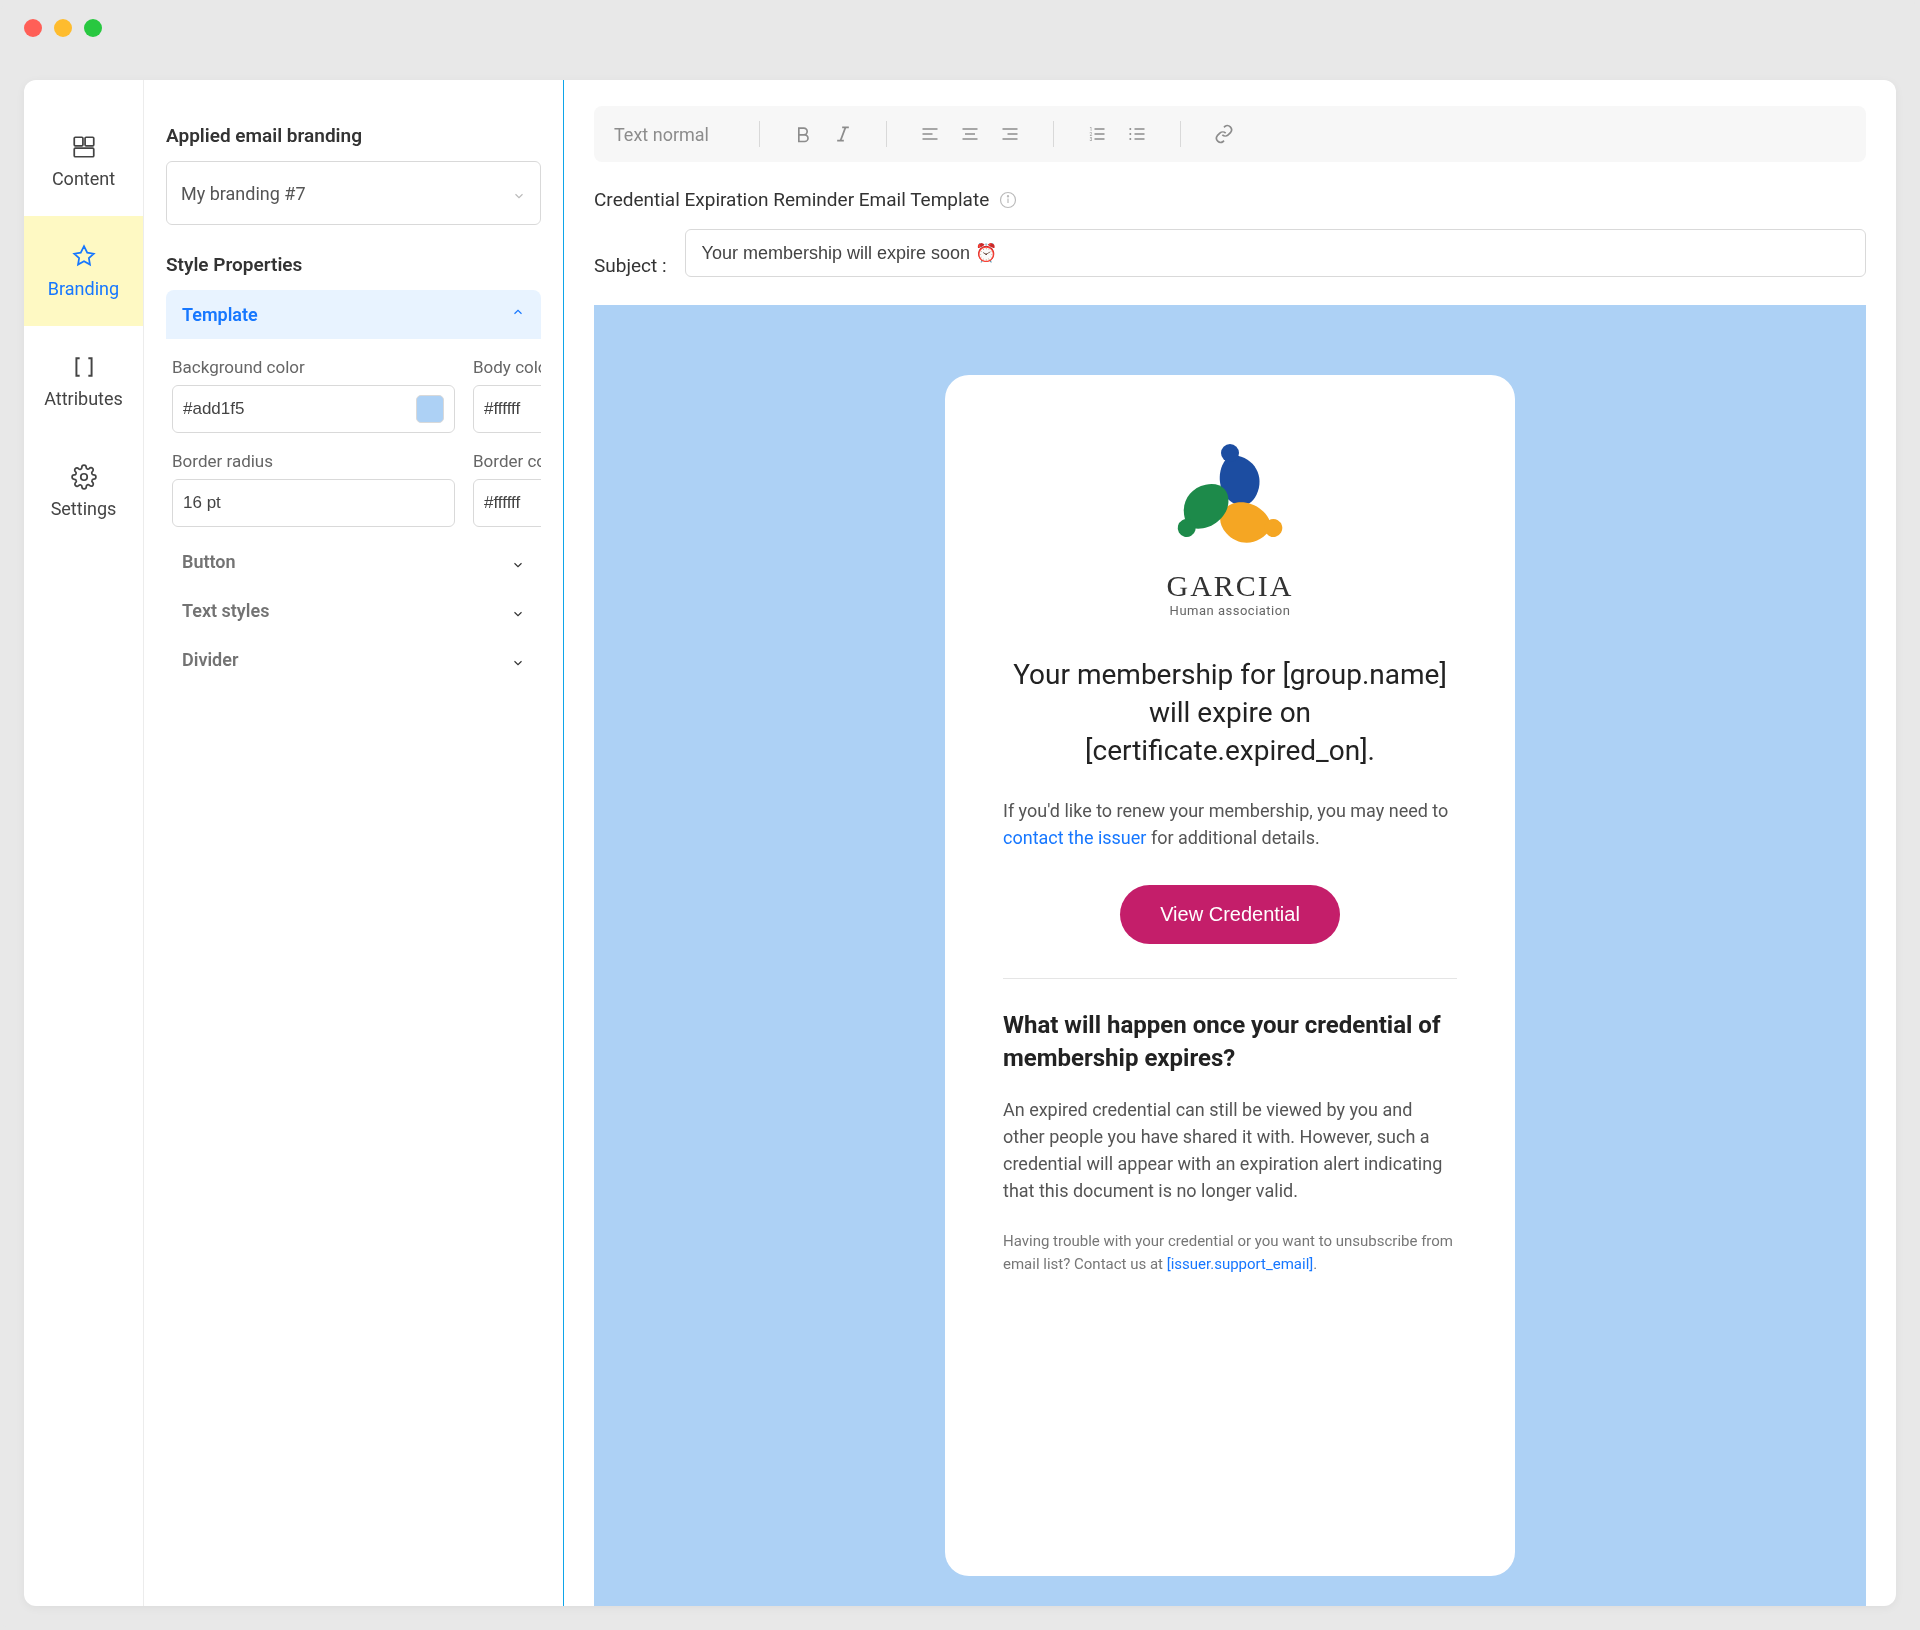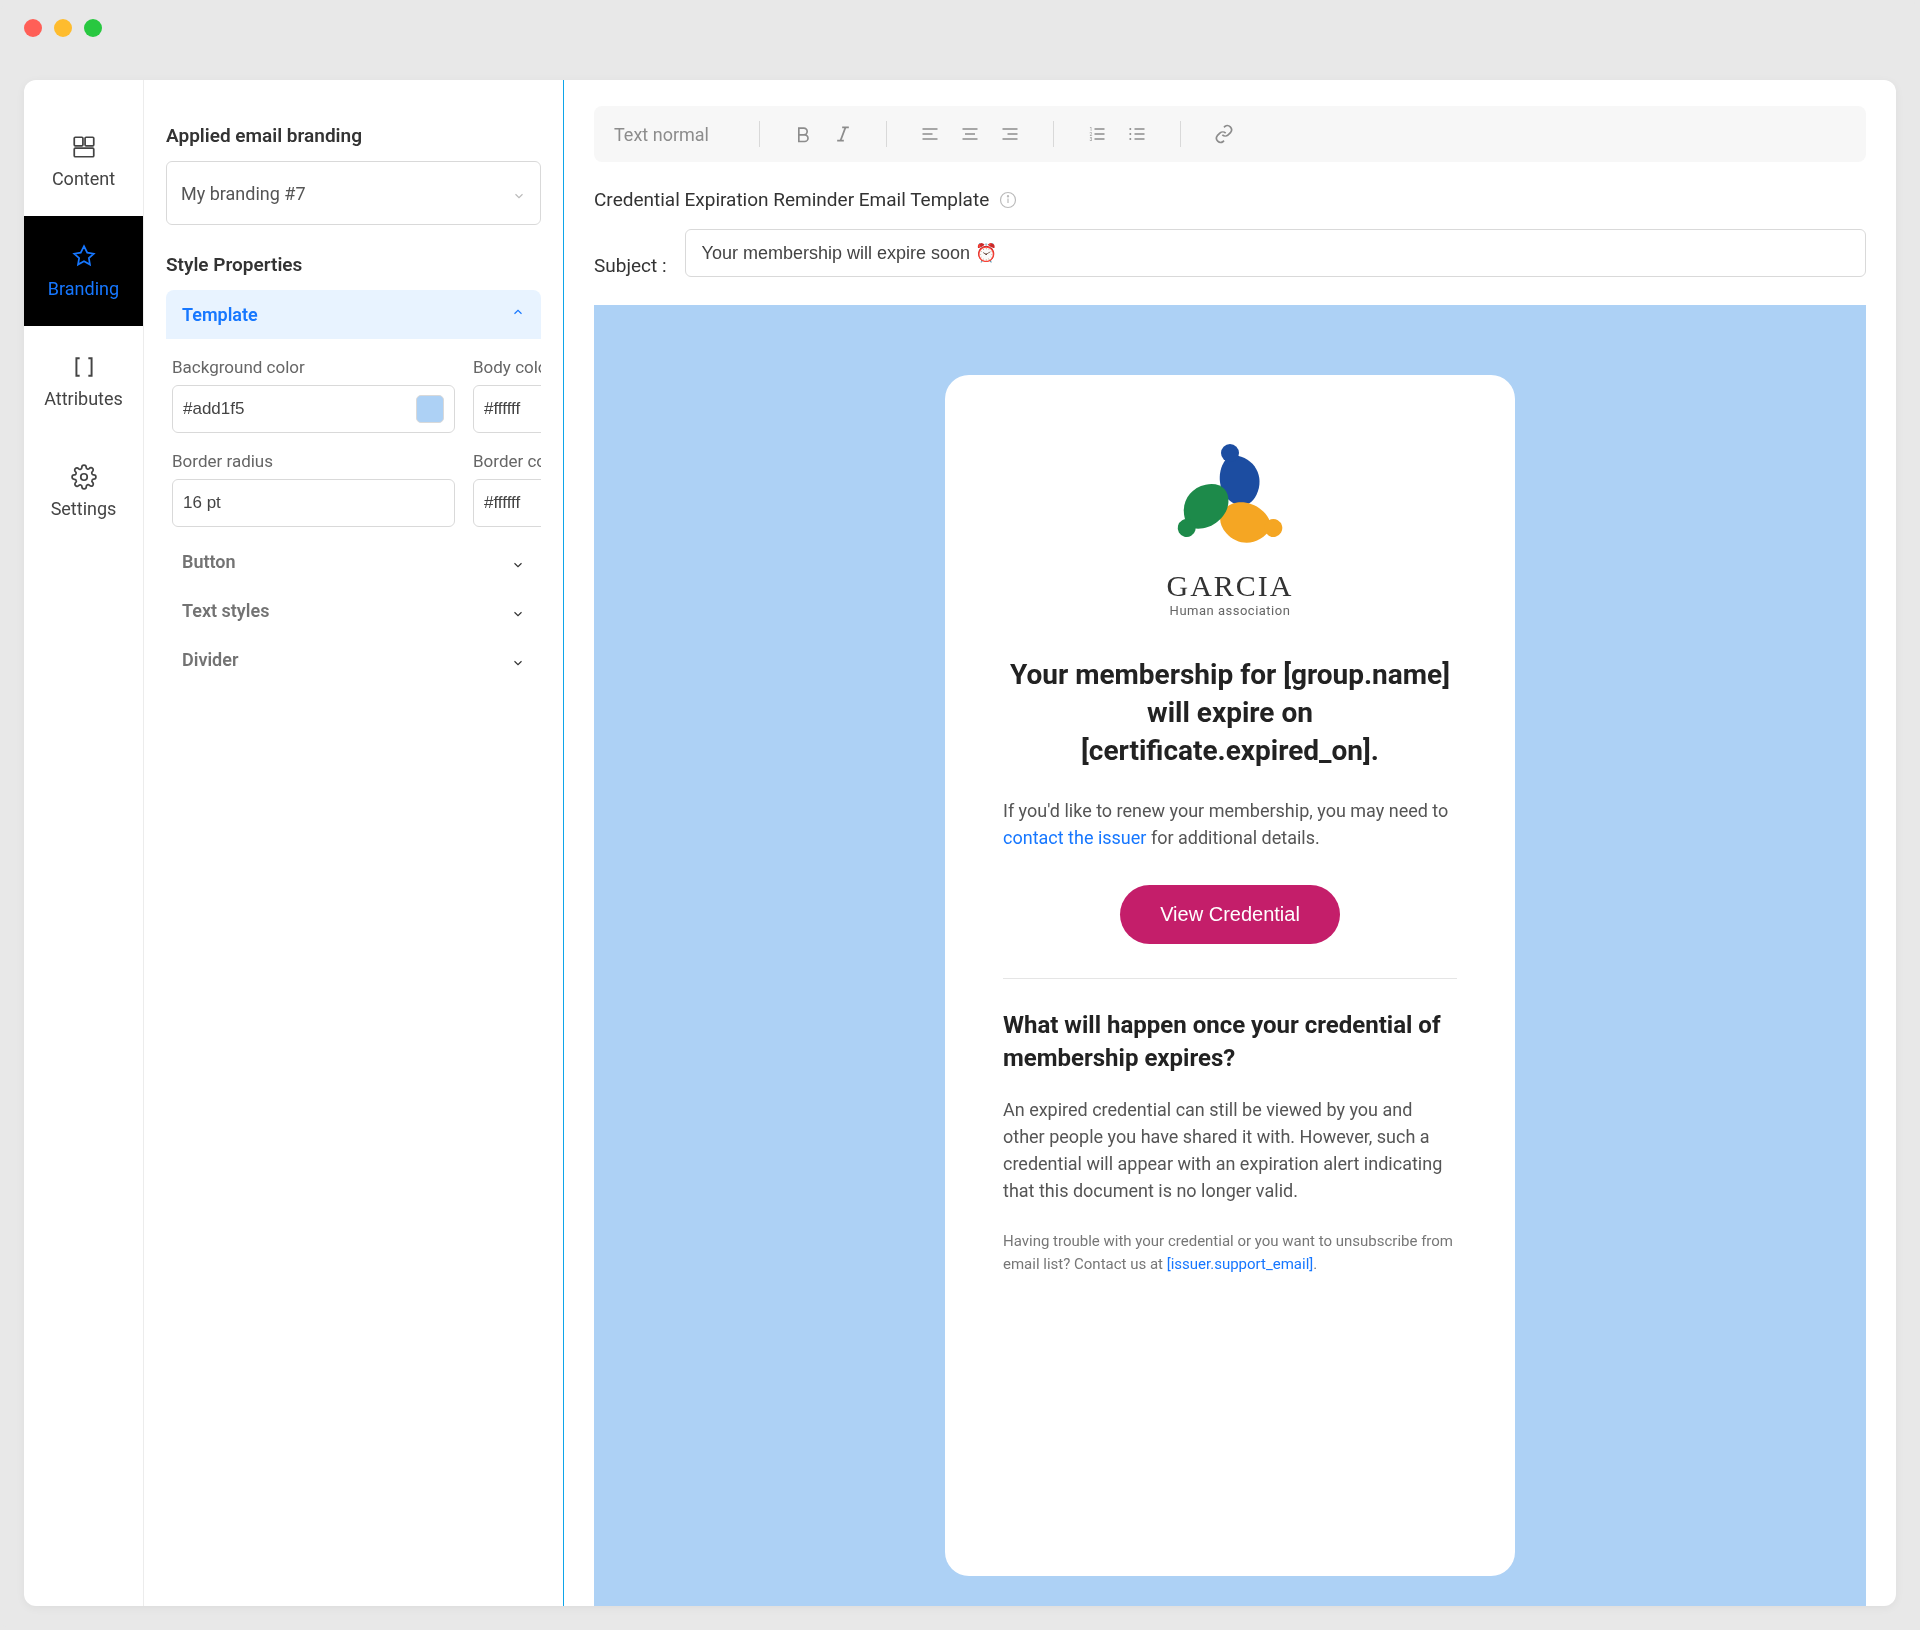--- a/index.html
+++ b/index.html
@@ -52,21 +52,21 @@
     flex-direction: column;
     align-items: center;
     justify-content: center;
     height: 110px;
     gap: 8px;
     cursor: pointer;
     color: #444;
     font-size: 18px;
   }
   .rail-item.active {
-    background: #000000;
+    background: #fef9c3;
     color: #1677ff;
   }
   .rail-icon { width: 26px; height: 26px; display: flex; align-items: center; justify-content: center; }
 
   
   .props {
     width: 420px;
     border-right: 1px solid #0ea5e9;
     padding: 44px 22px;
   }
@@ -253,21 +253,21 @@
     color: #333;
     margin-top: 4px;
   }
   .logo-sub {
     font-size: 13px;
     color: #666;
     letter-spacing: 0.5px;
   }
   .email-h1 {
     font-size: 28px;
-    font-weight: 700;
+    font-weight: 400;
     color: #222;
     text-align: center;
     line-height: 1.35;
     margin-bottom: 28px;
   }
   .email-p {
     font-size: 18px;
     color: #555;
     line-height: 1.5;
     margin-bottom: 10px;

